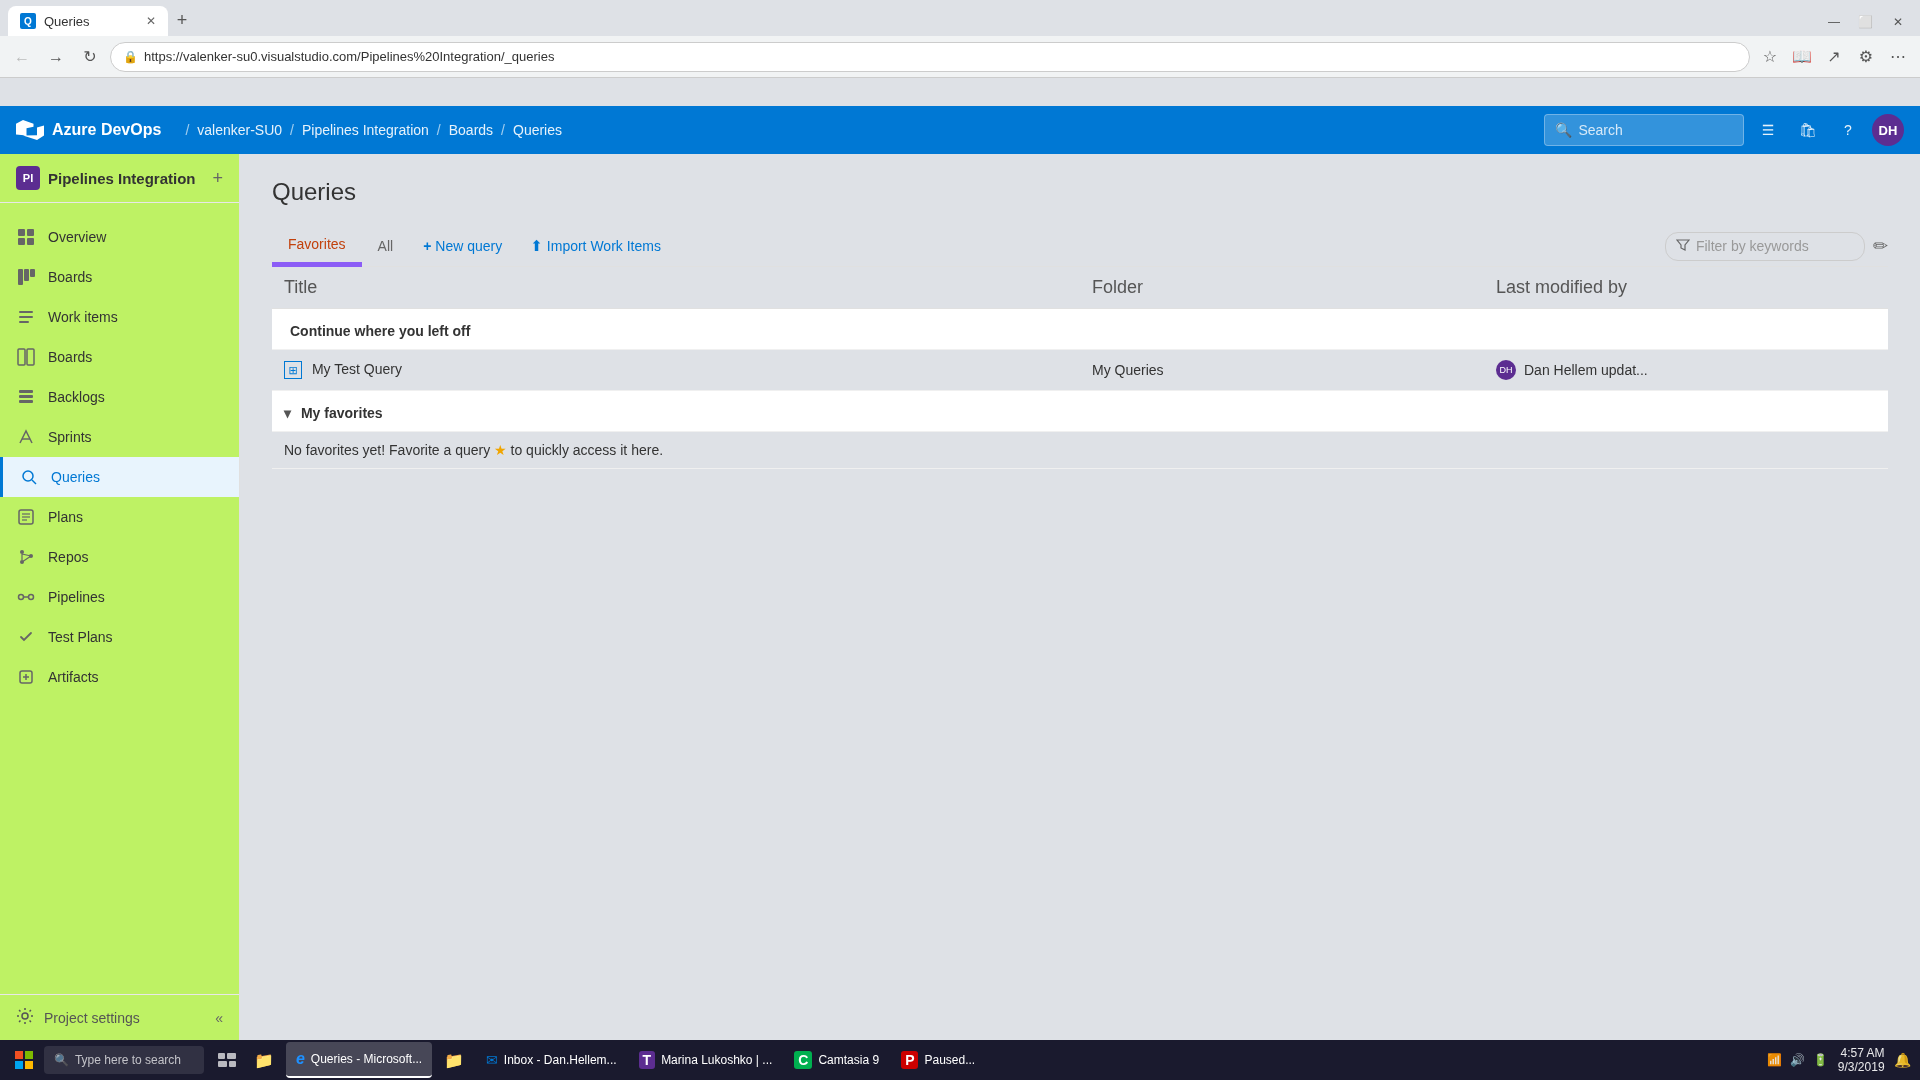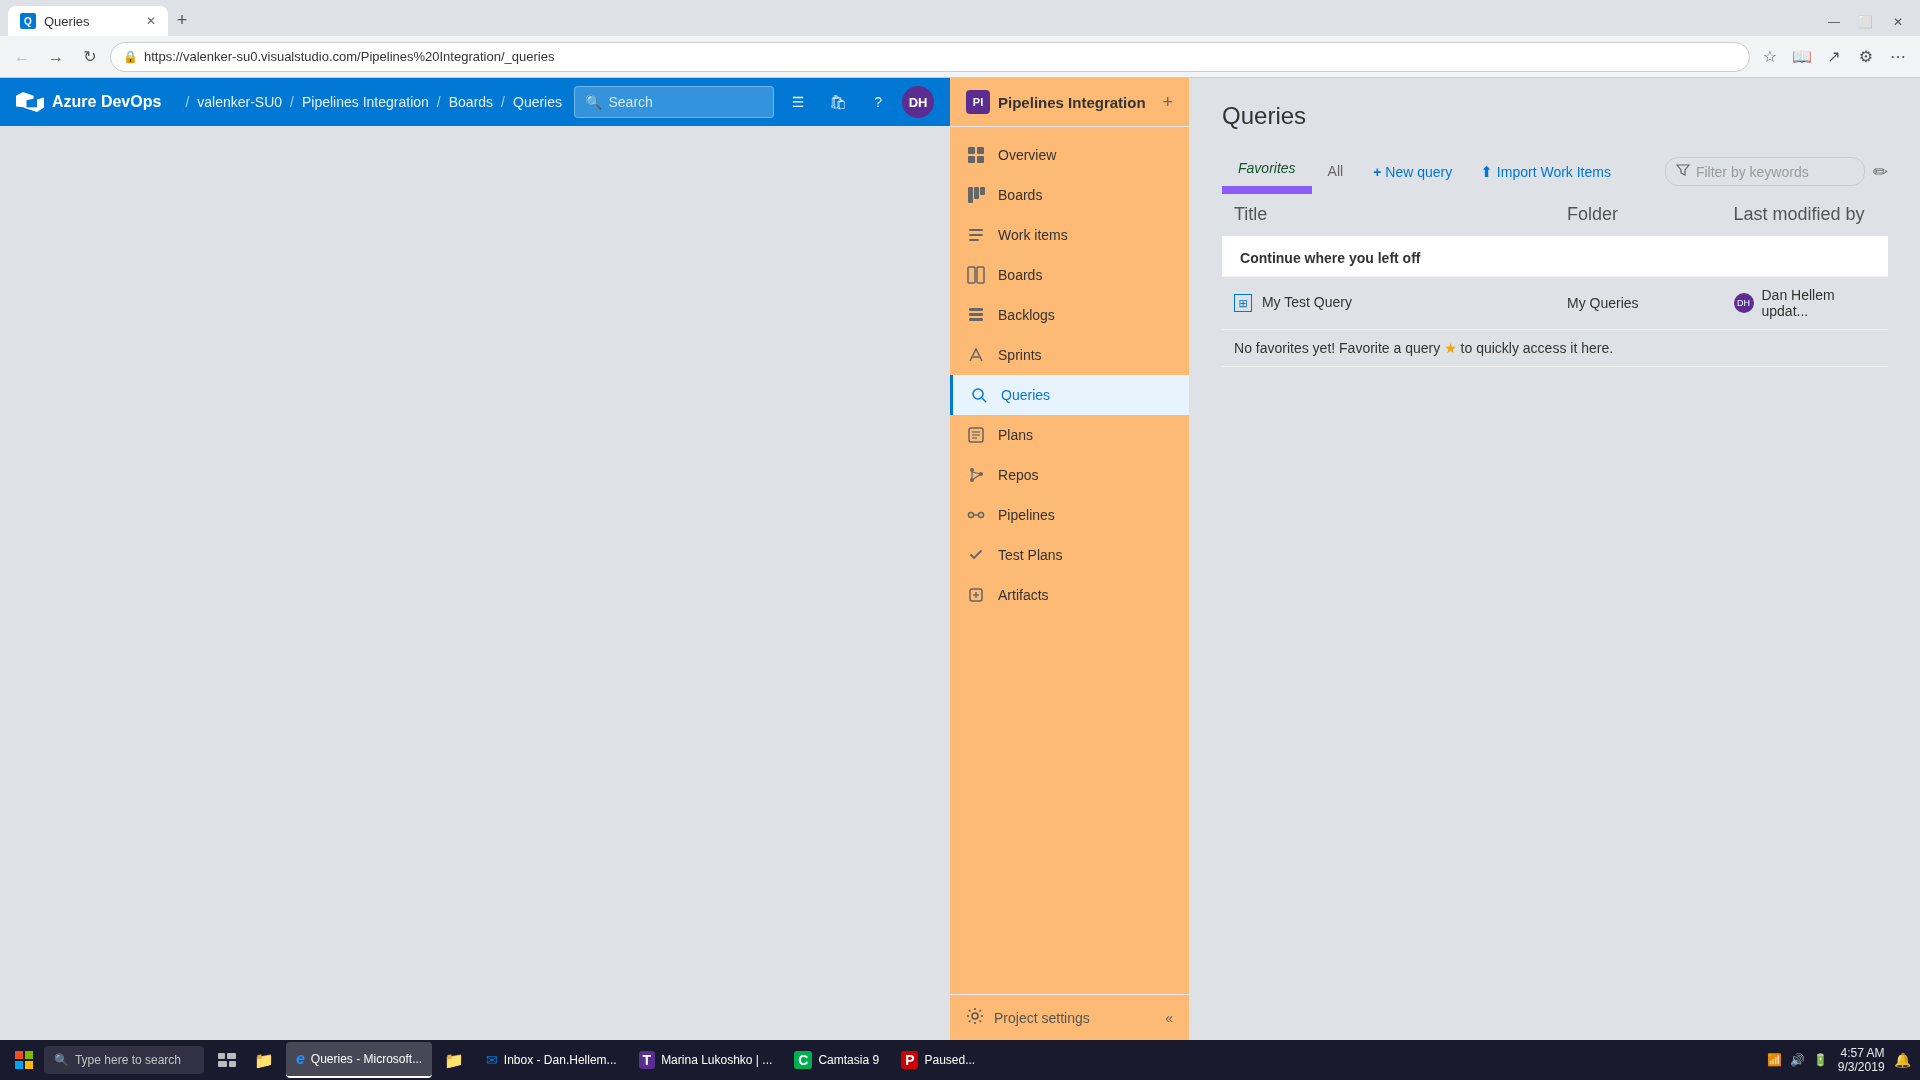--- a/index.html
+++ b/index.html
@@ -15,55 +15,55 @@
 
     .browser-toolbar { height: 42px; background: #f1f3f4; display: flex; align-items: center; padding: 0 8px; gap: 6px; border-bottom: 1px solid #ccc; }
     .browser-btn { width: 28px; height: 28px; border: none; background: none; cursor: pointer; border-radius: 4px; display: flex; align-items: center; justify-content: center; color: #555; font-size: 16px; }
     .browser-btn.disabled { color: #bbb; cursor: default; }
     .address-bar { flex: 1; height: 30px; border: 1px solid #ccc; border-radius: 15px; background: #fff; display: flex; align-items: center; padding: 0 12px; gap: 6px; font-size: 13px; color: #333; }
     .address-bar .lock-icon { color: #666; font-size: 12px; }
     .address-bar .url-text { color: #333; font-size: 13px; }
     .browser-toolbar-right { display: flex; gap: 4px; align-items: center; }
 
     
-    .app-container { display: flex; flex-direction: row; flex: 1; overflow: hidden; }
+    .app-container { display: flex; flex-direction: column; flex: 1; overflow: hidden; margin-top: 28px; }
     .app-header { height: 48px; background: #0078d4; display: flex; align-items: center; padding: 0 16px; gap: 12px; }
     .app-logo { display: flex; align-items: center; gap: 8px; color: #fff; font-size: 16px; font-weight: 600; }
     .logo-icon { width: 28px; height: 28px; }
     .app-header-nav { display: flex; align-items: center; gap: 4px; color: rgba(255,255,255,0.9); font-size: 14px; margin-left: 8px; }
     .app-header-nav .sep { opacity: 0.7; margin: 0 4px; }
     .app-header-nav a { color: rgba(255,255,255,0.9); text-decoration: none; }
     .header-right { margin-left: auto; display: flex; align-items: center; gap: 8px; }
     .header-search { height: 32px; background: rgba(255,255,255,0.2); border: 1px solid rgba(255,255,255,0.3); border-radius: 4px; display: flex; align-items: center; padding: 0 10px; gap: 6px; color: rgba(255,255,255,0.8); min-width: 200px; }
     .header-icon-btn { width: 32px; height: 32px; display: flex; align-items: center; justify-content: center; color: rgba(255,255,255,0.9); cursor: pointer; border-radius: 4px; }
     .avatar { width: 32px; height: 32px; border-radius: 50%; background: #5c2d91; display: flex; align-items: center; justify-content: center; color: #fff; font-size: 13px; font-weight: 600; cursor: pointer; }
 
     
     .main-layout { display: flex; flex: 1; overflow: hidden; }
 
     
-    .sidebar { width: 240px; background: #fdba74; border-right: 1px solid #e0e0e0; display: flex; flex-direction: column; overflow-y: auto; }
+    .sidebar { width: 240px; background: #bef264; border-right: 1px solid #e0e0e0; display: flex; flex-direction: column; overflow-y: auto; gap: 6px; }
     .sidebar-header { display: flex; align-items: center; justify-content: space-between; padding: 12px 16px; border-bottom: 1px solid #e8e8e8; }
     .sidebar-project { display: flex; align-items: center; gap: 8px; font-weight: 600; font-size: 15px; color: #333; }
     .project-icon { width: 24px; height: 24px; background: #5c2d91; border-radius: 4px; display: flex; align-items: center; justify-content: center; color: #fff; font-size: 11px; font-weight: 700; }
     .sidebar-add { color: #666; cursor: pointer; font-size: 18px; }
     .sidebar-nav { flex: 1; padding: 8px 0; }
     .nav-item { display: flex; align-items: center; gap: 12px; padding: 10px 16px; color: #333; cursor: pointer; font-size: 14px; text-decoration: none; }
     .nav-item.active { background: #e8f4fd; border-left: 3px solid #0078d4; color: #0078d4; font-weight: 500; }
     .nav-item .nav-icon { width: 20px; height: 20px; display: flex; align-items: center; justify-content: center; font-size: 16px; flex-shrink: 0; }
     .sidebar-footer { padding: 12px 16px; border-top: 1px solid #e8e8e8; display: flex; align-items: center; justify-content: space-between; }
     .settings-item { display: flex; align-items: center; gap: 10px; color: #555; cursor: pointer; font-size: 14px; }
     .collapse-btn { color: #666; cursor: pointer; font-size: 14px; }
 
     
     .content { flex: 1; overflow-y: auto; padding: 24px 32px; }
     .page-title { font-size: 24px; font-weight: 400; color: #333; margin-bottom: 20px; }
     .tabs-bar { display: flex; align-items: center; gap: 0; border-bottom: 1px solid #e0e0e0; margin-bottom: 0; }
     .tab { padding: 10px 16px; font-size: 14px; color: #666; cursor: pointer; border-bottom: 2px solid transparent; margin-bottom: -1px; }
-    .tab.active { color: #14532d; border-bottom: 8px solid #8b5cf6; font-weight: 500; font-style: italic; }
+    .tab.active { color: #c2410c; border-bottom: 5px solid #8b5cf6; font-weight: 500; }
     .tab-action { display: flex; align-items: center; gap: 4px; padding: 8px 14px; color: #0078d4; cursor: pointer; font-size: 14px; }
     .filter-bar { margin-left: auto; display: flex; align-items: center; }
     .filter-input { display: flex; align-items: center; gap: 6px; border: 1px solid #ccc; border-radius: 13px; padding: 5px 10px; min-width: 200px; color: #666; }
 
     .query-table { width: 100%; border-collapse: collapse; margin-top: 0; }
     .query-table th { text-align: left; padding: 10px 12px; color: #555; font-weight: 400; font-size: 18px; border-bottom: 1px solid #e0e0e0; }
     .query-table td { padding: 10px 12px; color: #333; font-size: 14px; border-bottom: 1px solid #f0f0f0; vertical-align: middle; }
     .section-header td { font-weight: 600; color: #333; padding-top: 14px; padding-bottom: 10px; background: #fff; }
     .section-header .toggle-icon { margin-right: 6px; color: #555; }
     .query-icon { display: inline-flex; align-items: center; justify-content: center; width: 18px; height: 18px; border: 1px solid #0078d4; margin-right: 6px; font-size: 11px; color: #0078d4; }
@@ -358,20 +358,26 @@
               <td>
                 <div class="modified-user">
                   <div class="user-avatar-small">
                     <span>DH</span>
                   </div>
                   <span>Dan Hellem updat...</span>
                 </div>
               </td>
             </tr>
 
+            <tr class="section-header">
+              <td colspan="3">
+                <span class="toggle-icon">▾</span>
+                <span>My favorites</span>
+              </td>
+            </tr>
             <tr>
               <td colspan="3" class="no-favorites">
                 <span>No favorites yet! Favorite a query</span>
                 <span class="star-icon">★</span>
                 <span> to quickly access it here.</span>
               </td>
             </tr>
           </tbody>
         </table>
       </div>

